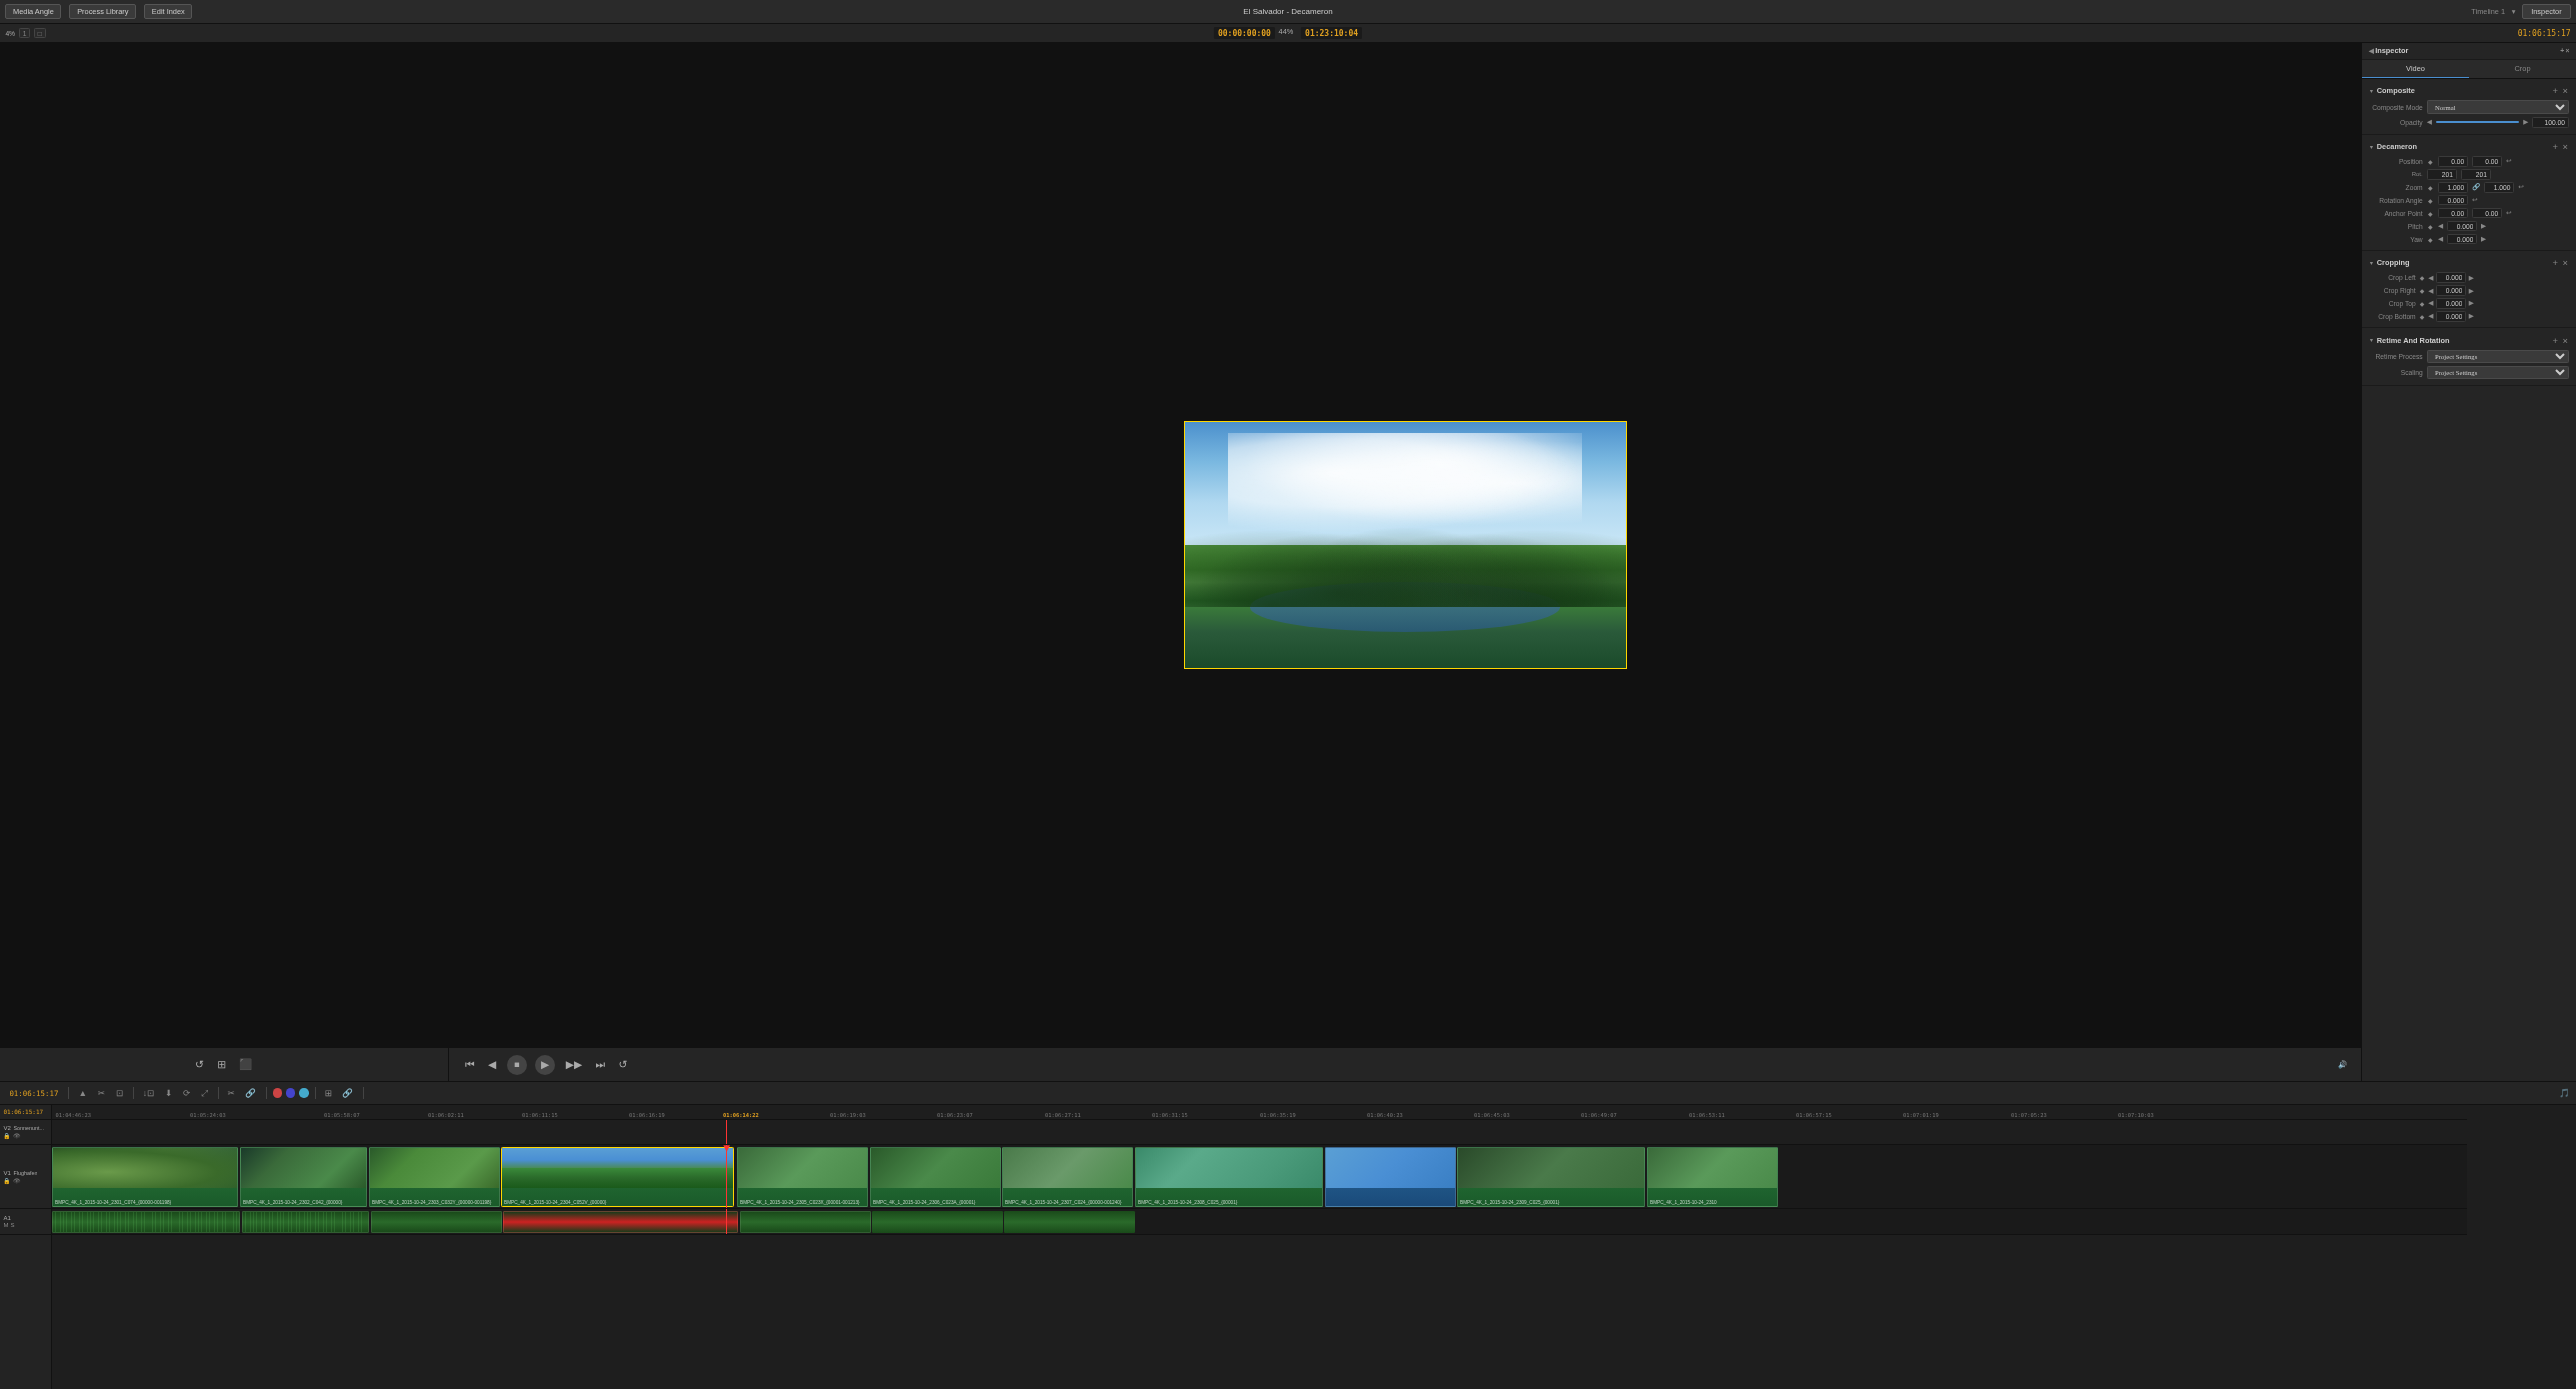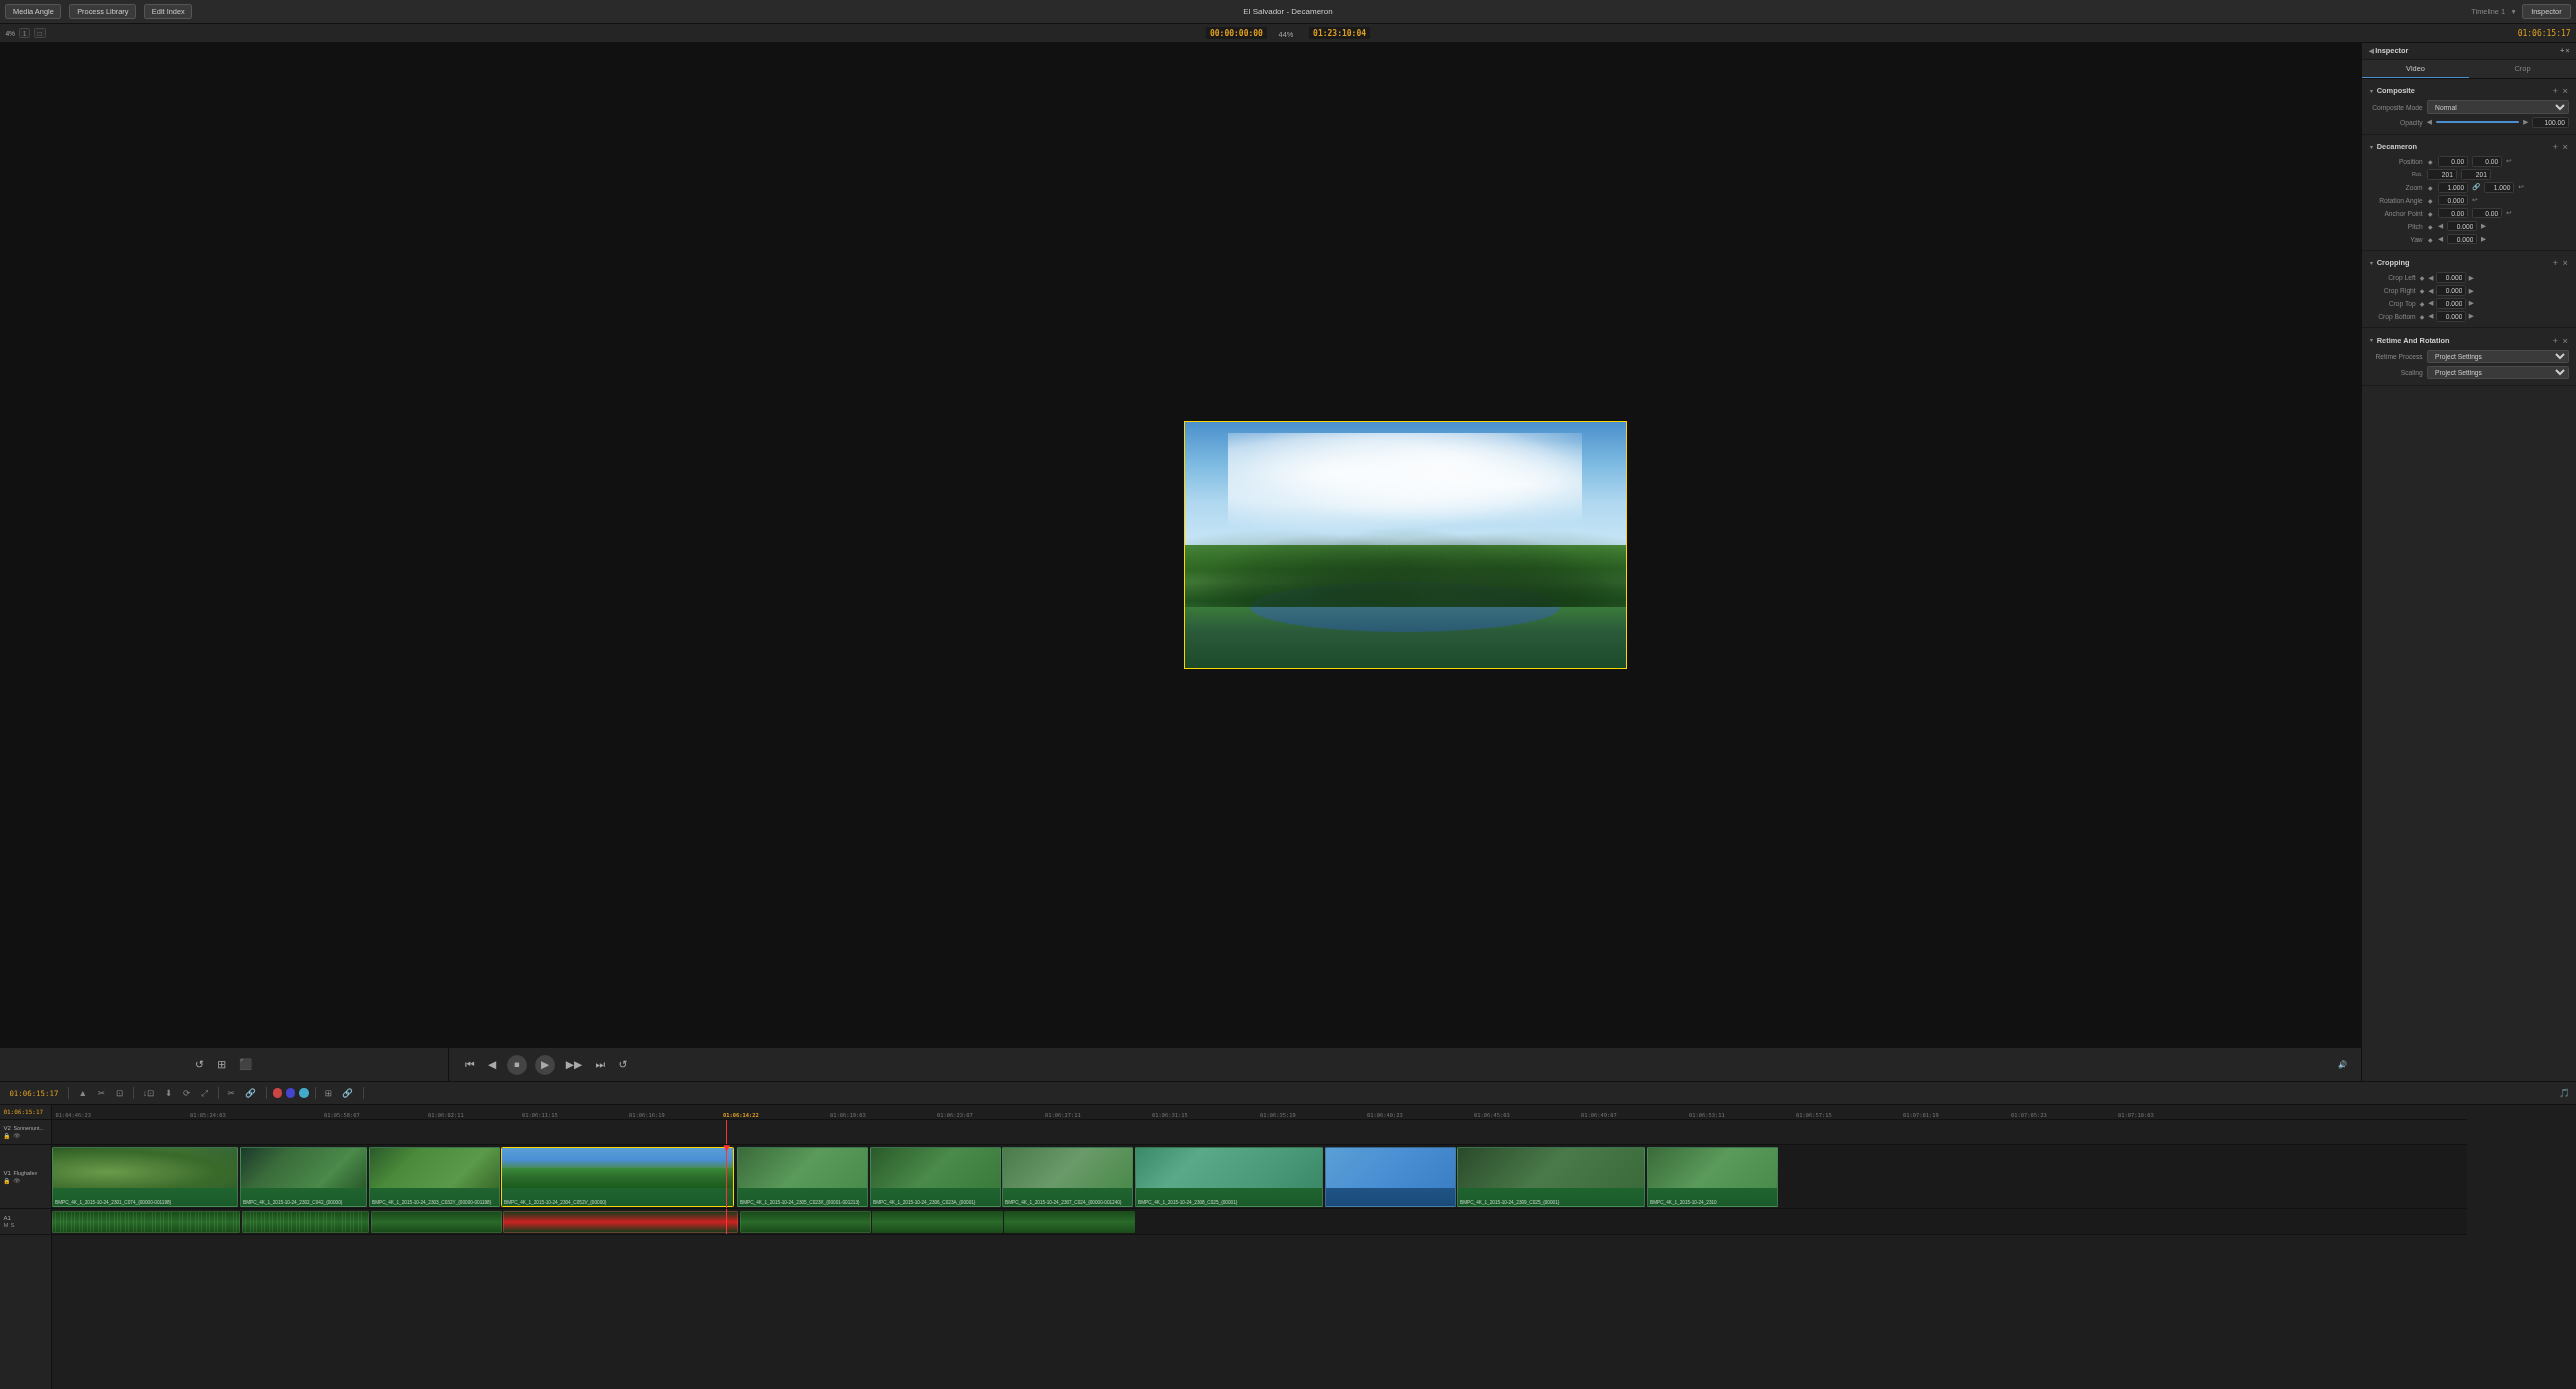--- a/index.html
+++ b/index.html
@@ -82,22 +82,22 @@
     .zoom-display {
       color: #aaa;
       font-size: 7.4px;
       margin-left: 2.7px;
     }
     .second-bar-center {
       position: absolute;
       left: 50%;
       transform: translateX(-50%);
       display: flex;
-      align-items: flex-end;
-      gap: 9px;
+      align-items: flex-start;
+      gap: 1px;
     }
     .second-bar-right {
       margin-left: auto;
       color: #e0a020;
       font-size: 8px;
       font-family: monospace;
     }
 
     
     .main-layout {
@@ -269,20 +269,21 @@
       text-align: right;
     }
     .inspector-select {
       background: #3a3a3a;
       border: 0.7px solid #4a4a4a;
       color: #ccc;
       font-size: 6.7px;
       padding: 1.3px 3.4px;
       border-radius: 1.3px;
       flex: 1;
+      font-family: Liberation Serif, serif;
     }
     .inspector-slider {
       flex: 1;
       height: 2px;
       background: #3a3a3a;
       border-radius: 1.3px;
     }
     .link-icon {
       color: #888;
       font-size: 6.7px;

